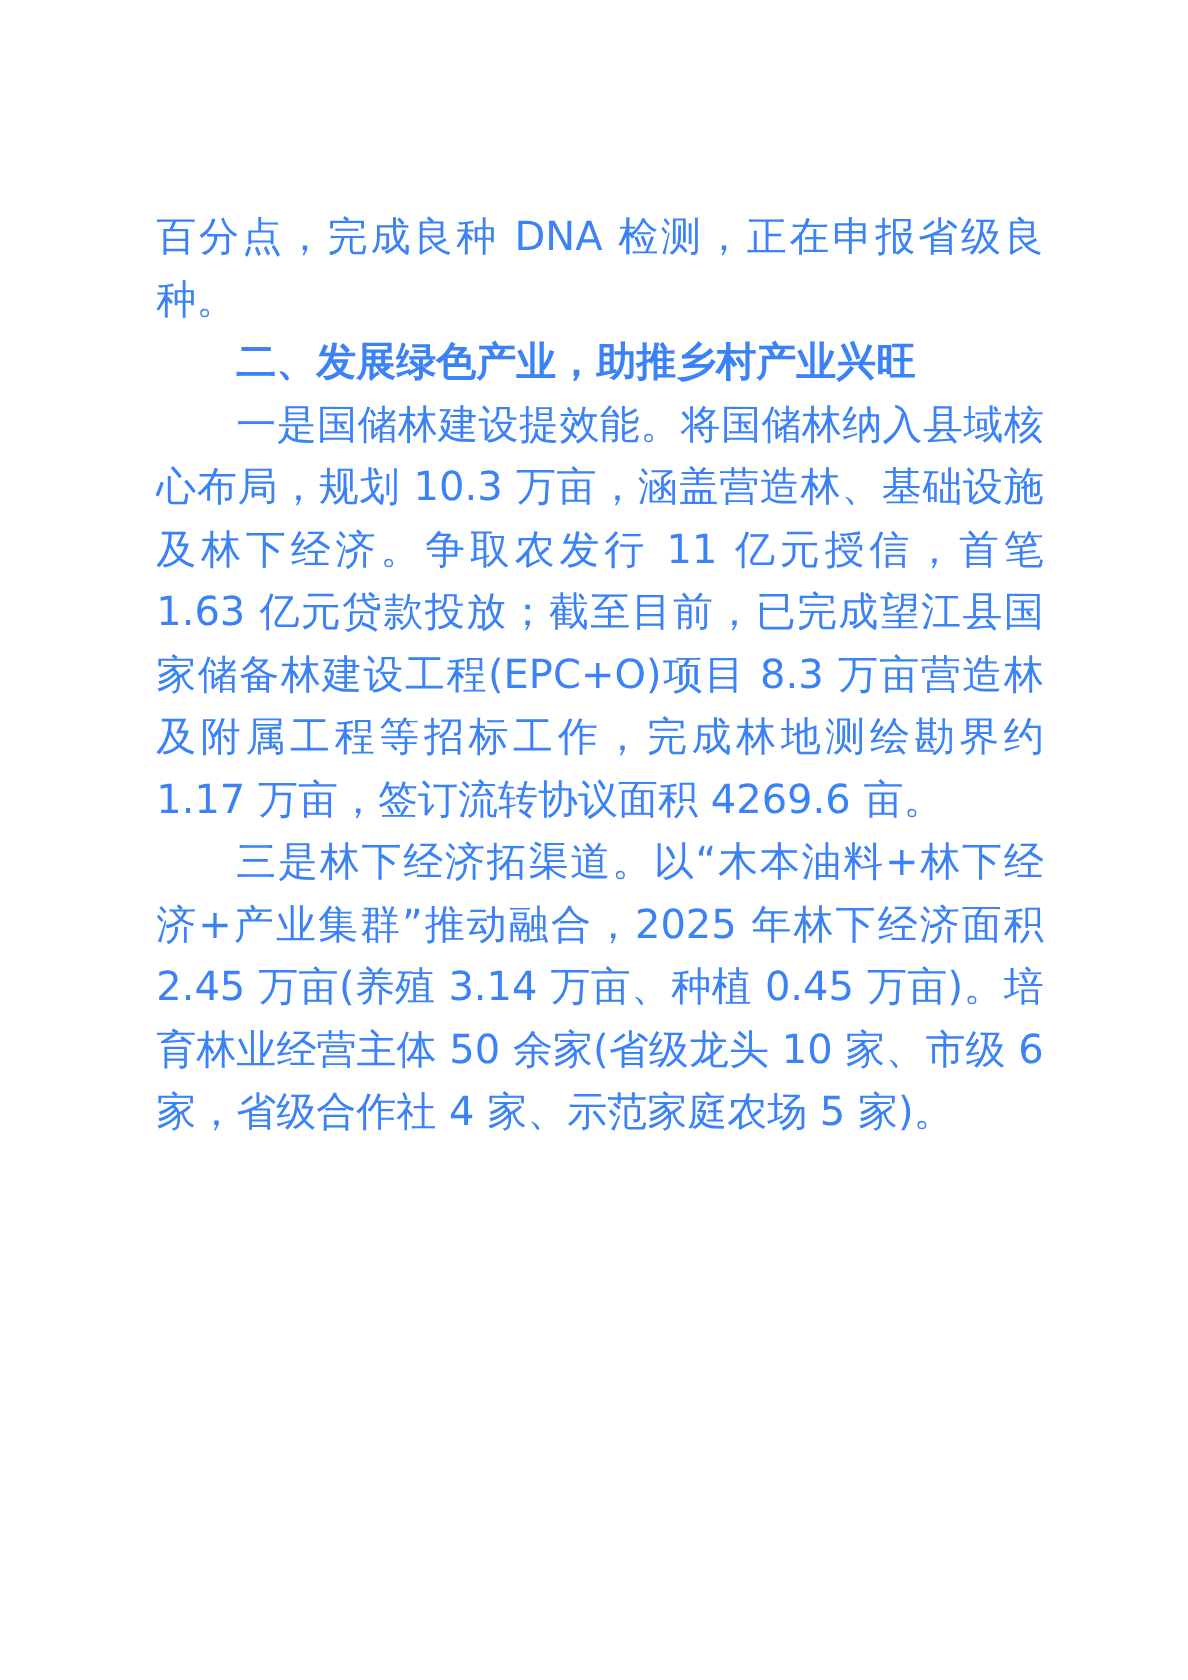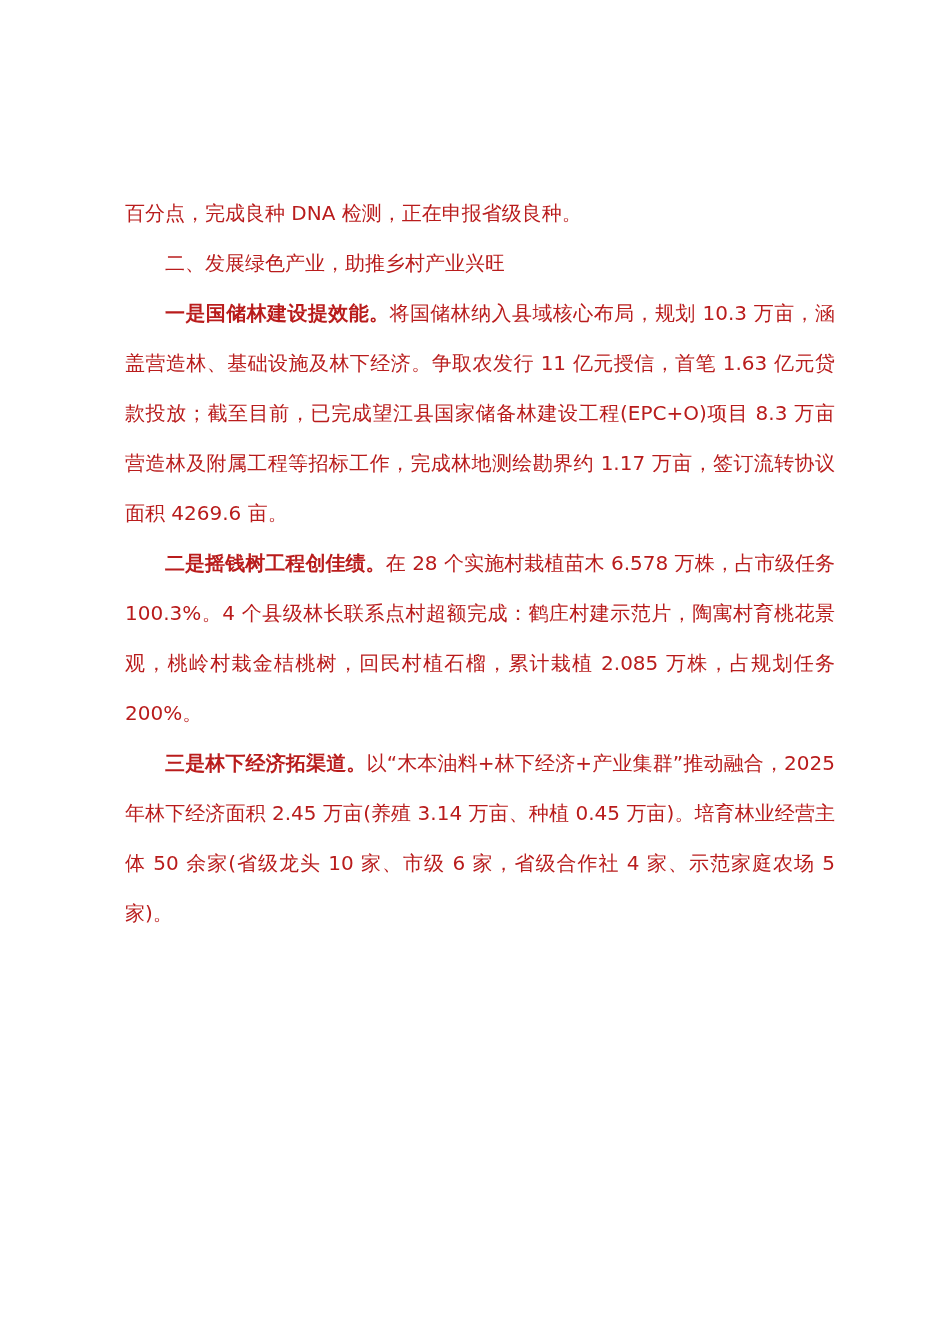--- a/index.html
+++ b/index.html
@@ -10,49 +10,48 @@
   .page {
     position: relative;
     width: 950px;
     height: 1344px;
     background: #ffffff;
     overflow: hidden;
   }
   .content {
     position: absolute;
     left: 125px;
-    top: 188px;
+    top: 164px;
     width: 710px;
     font-family: "DejaVu Sans", "Liberation Sans", sans-serif;
-    font-size: 20px;
+    font-size: 32px;
     line-height: 50px;
-    color: #b91c1c;
+    color: #3b82f6;
     text-align: justify;
     text-justify: inter-character;
   }
   p.para {
     margin: 0;
     padding: 0;
     text-indent: 2em;
   }
   p.para.no-indent {
     text-indent: 0;
   }
   p.para.heading {
-    font-weight: 400;
+    font-weight: 700;
   }
   .seg.bold {
-    font-weight: 700;
+    font-weight: 400;
     margin-top: 33px;
   }
 </style>
 </head>
 <body>
 
 <div class="page">
   <div class="content">
       <p class="para no-indent"><span class="seg">百分点，完成良种 DNA 检测，正在申报省级良种。</span></p>
       <p class="para heading"><span class="seg">二、发展绿色产业，助推乡村产业兴旺</span></p>
       <p class="para"><span class="seg bold">一是国储林建设提效能。</span><span class="seg">将国储林纳入县域核心布局，规划 10.3 万亩，涵盖营造林、基础设施及林下经济。争取农发行 11 亿元授信，首笔 1.63 亿元贷款投放；截至目前，已完成望江县国家储备林建设工程(EPC+O)项目 8.3 万亩营造林及附属工程等招标工作，完成林地测绘勘界约 1.17 万亩，签订流转协议面积 4269.6 亩。</span></p>
-      <p class="para"><span class="seg bold">二是摇钱树工程创佳绩。</span><span class="seg">在 28 个实施村栽植苗木 6.578 万株，占市级任务 100.3%。4 个县级林长联系点村超额完成：鹤庄村建示范片，陶寓村育桃花景观，桃岭村栽金桔桃树，回民村植石榴，累计栽植 2.085 万株，占规划任务 200%。</span></p>
       <p class="para"><span class="seg bold">三是林下经济拓渠道。</span><span class="seg">以“木本油料+林下经济+产业集群”推动融合，2025 年林下经济面积 2.45 万亩(养殖 3.14 万亩、种植 0.45 万亩)。培育林业经营主体 50 余家(省级龙头 10 家、市级 6 家，省级合作社 4 家、示范家庭农场 5 家)。</span></p>
     </div>
 </div>
 
 </body></html>

